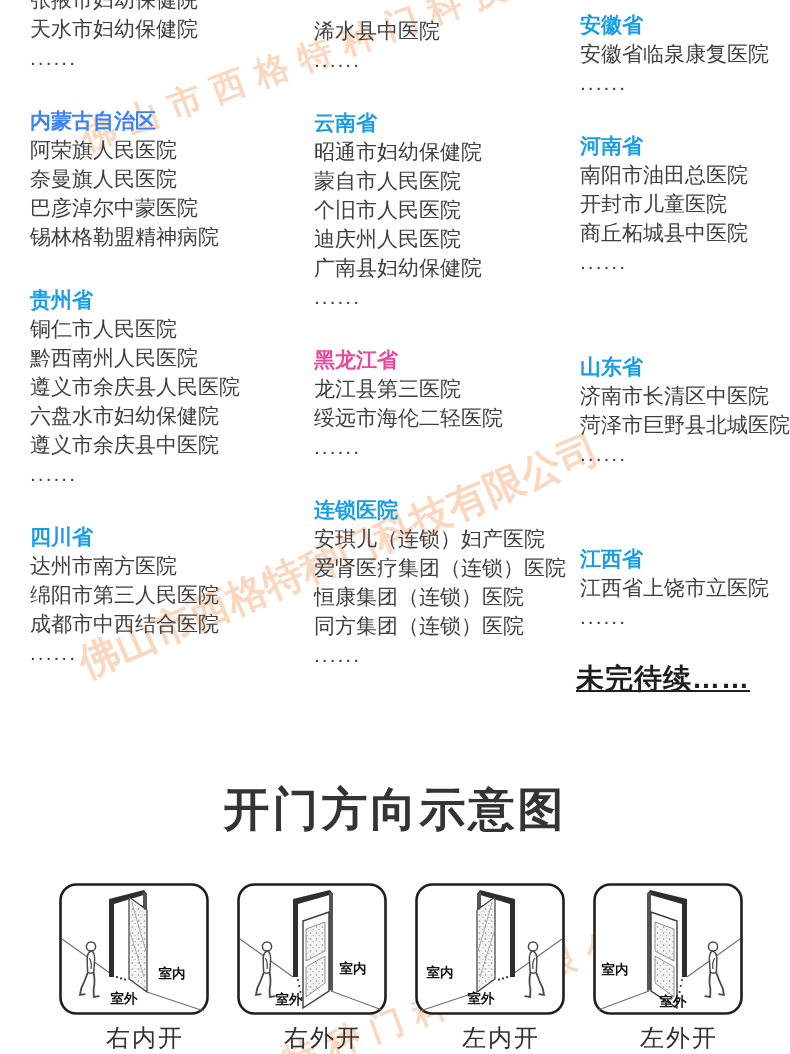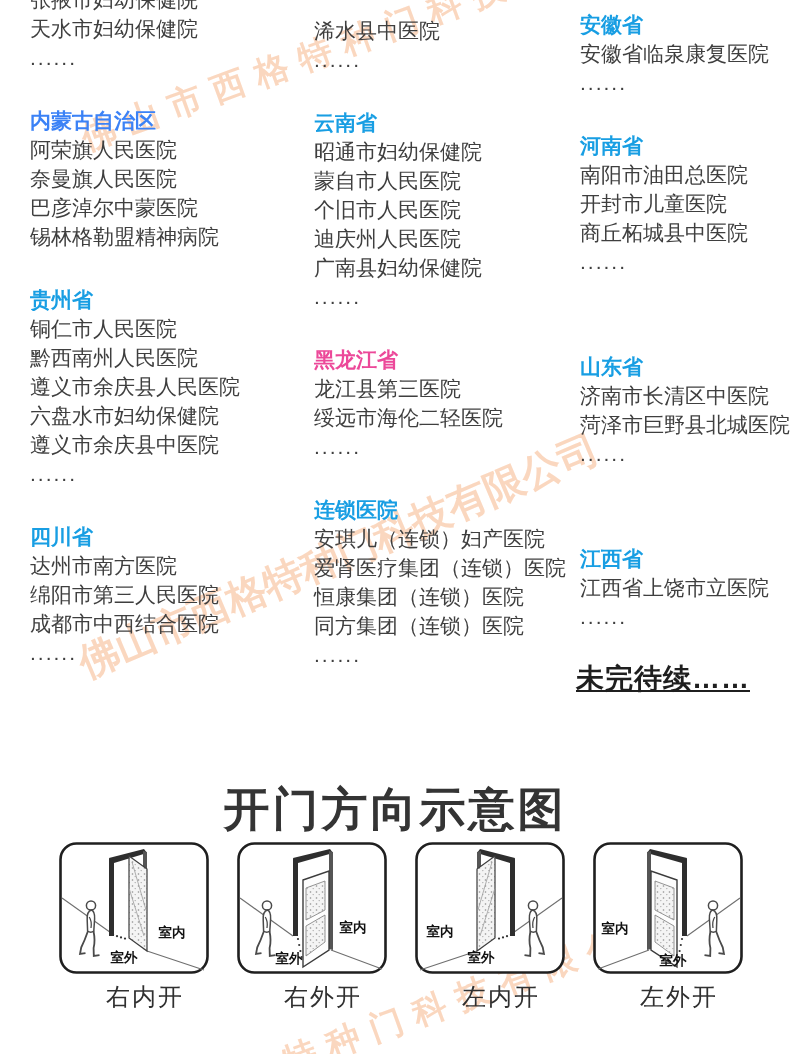--- a/index.html
+++ b/index.html
@@ -21,21 +21,21 @@
   .h-group:not(:first-child){margin-top:34px;}
   .h-col-3 .h-group:nth-child(n+3){margin-top:76px;}
   .h-header{font-size:21px;line-height:29px;font-weight:bold;color:#189ee3;}
   .h-item{font-size:21px;line-height:29px;color:#3f3f3f;}
   .h-item.dots{letter-spacing:2px;}
   .continued{position:absolute;left:576px;top:660px;font-size:28px;font-weight:bold;
              color:#1f1f1f;letter-spacing:1px;text-decoration:underline;}
   
   .door-title{position:absolute;left:0;top:779px;width:790px;text-align:center;
               font-size:46px;font-weight:800;color:#343434;letter-spacing:3px;}
-  .door-figure{position:absolute;top:842px;width:172px;text-align:center;}
+  .door-figure{position:absolute;top:883px;width:172px;text-align:center;}
   .door-figure .door-svg{display:block;}
   .door-caption{margin-top:7px;font-size:24px;color:#303030;letter-spacing:2px;}
   .df-1{left:59px;}.df-2{left:237px;}.df-3{left:415px;}.df-4{left:593px;}
   .door-label{font-family:"Liberation Serif",serif;font-weight:bold;font-size:13.5px;fill:#111;}
 </style>
 </head>
 <body>
 
 <div class="page">
 

